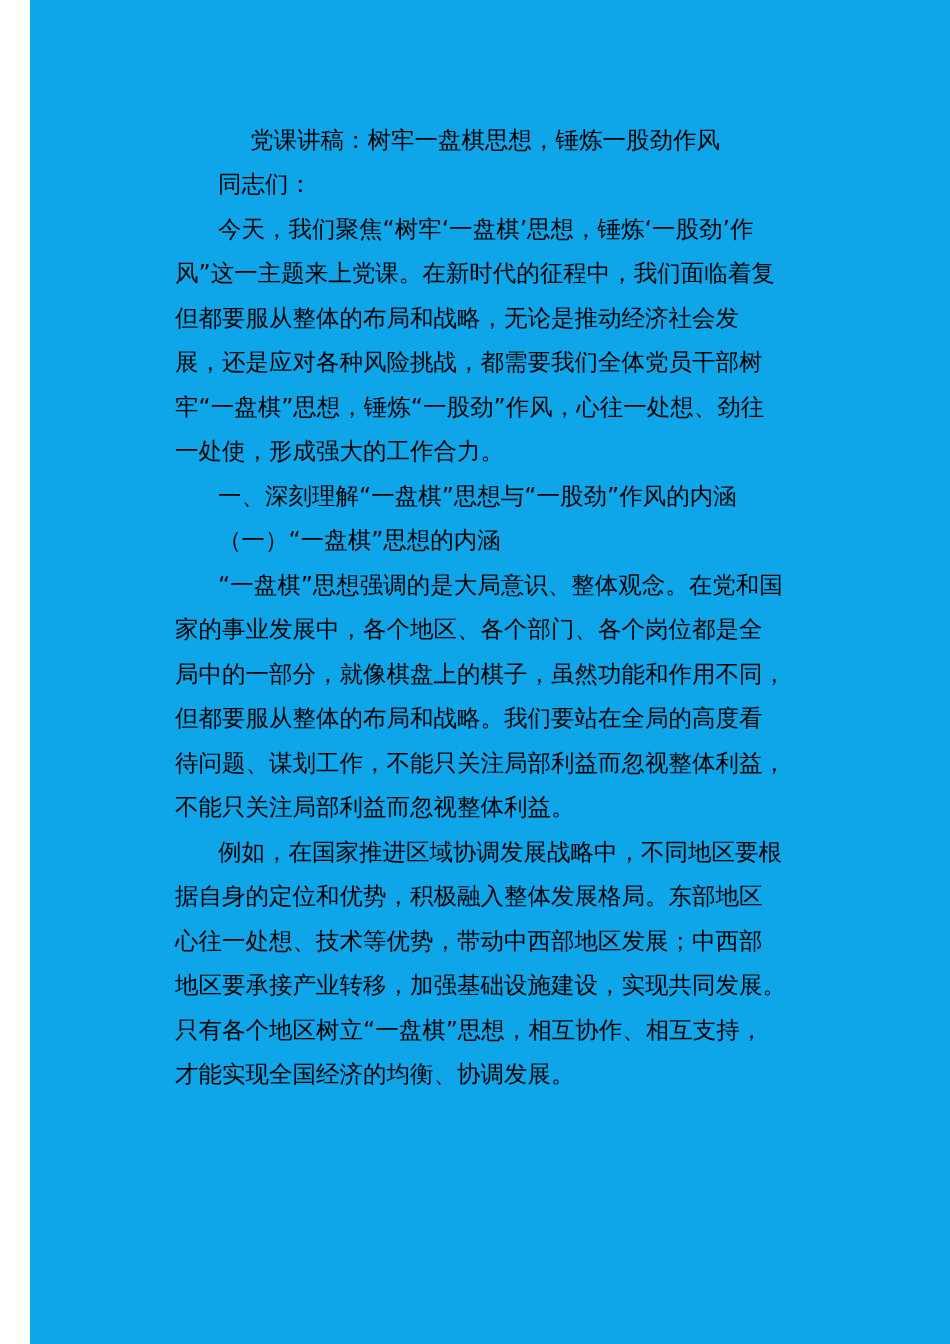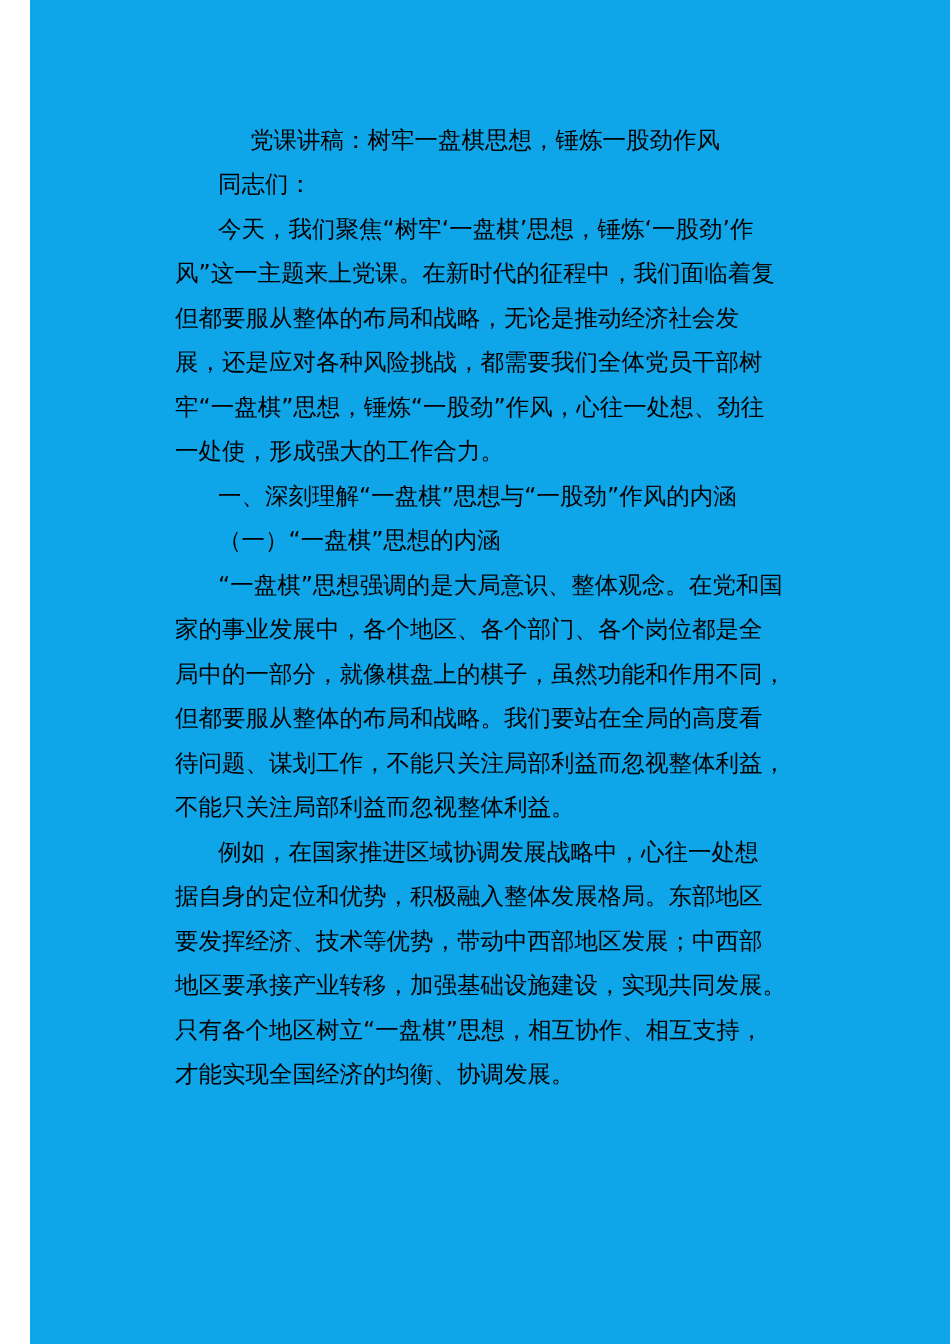--- a/index.html
+++ b/index.html
@@ -53,19 +53,19 @@
   <div class="line indent" style="top:474px;">一、深刻理解“一盘棋”思想与“一股劲”作风的内涵</div>
   <div class="line indent" style="top:518px;">（一）“一盘棋”思想的内涵</div>
 
   <div class="line indent" style="top:563px;">“一盘棋”思想强调的是大局意识、整体观念。在党和国</div>
   <div class="line" style="top:607px;">家的事业发展中，各个地区、各个部门、各个岗位都是全</div>
   <div class="line" style="top:652px;">局中的一部分，就像棋盘上的棋子，虽然功能和作用不同，</div>
   <div class="line" style="top:696px;">但都要服从整体的布局和战略。我们要站在全局的高度看</div>
   <div class="line" style="top:741px;">待问题、谋划工作，不能只关注局部利益而忽视整体利益，</div>
   <div class="line" style="top:785px;">不能只关注局部利益而忽视整体利益。</div>
 
-  <div class="line indent" style="top:830px;">例如，在国家推进区域协调发展战略中，心往一处想</div>
+  <div class="line indent" style="top:830px;">例如，在国家推进区域协调发展战略中，不同地区要根</div>
   <div class="line" style="top:874px;">据自身的定位和优势，积极融入整体发展格局。东部地区</div>
-  <div class="line" style="top:919px;">要发挥经济、技术等优势，带动中西部地区发展；中西部</div>
+  <div class="line" style="top:919px;">心往一处想、技术等优势，带动中西部地区发展；中西部</div>
   <div class="line" style="top:1008px;">只有各个地区树立“一盘棋”思想，相互协作、相互支持，</div>
   <div class="line" style="top:963px;">地区要承接产业转移，加强基础设施建设，实现共同发展。</div>
   <div class="line" style="top:1052px;">才能实现全国经济的均衡、协调发展。</div>
 </div>
 
 </body></html>

